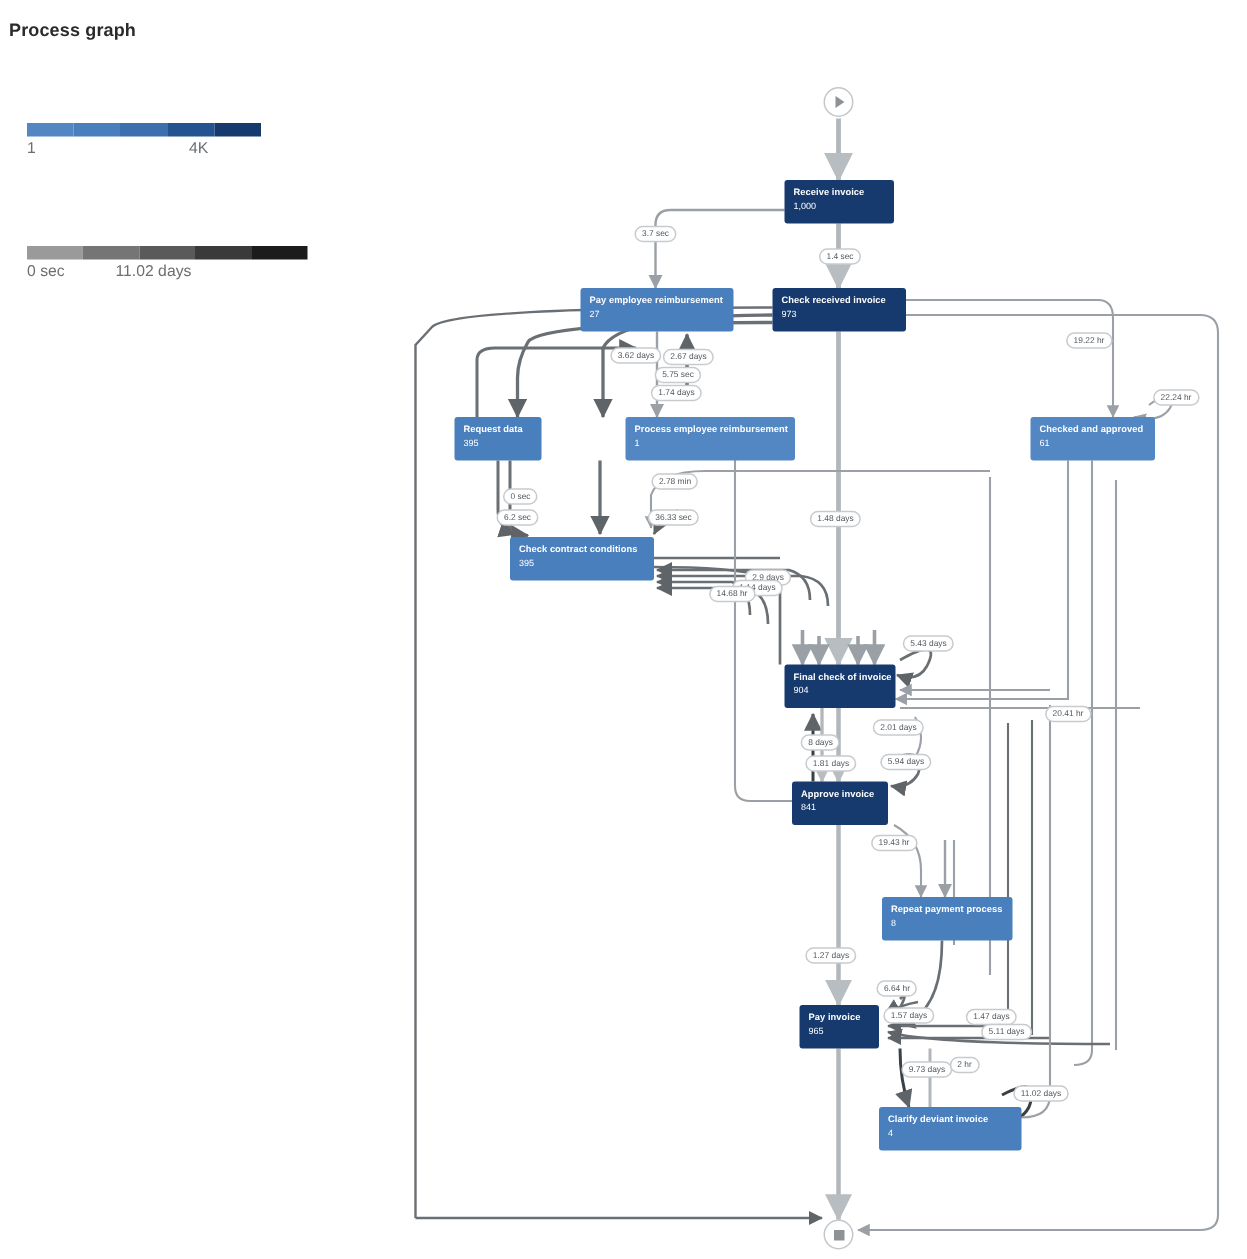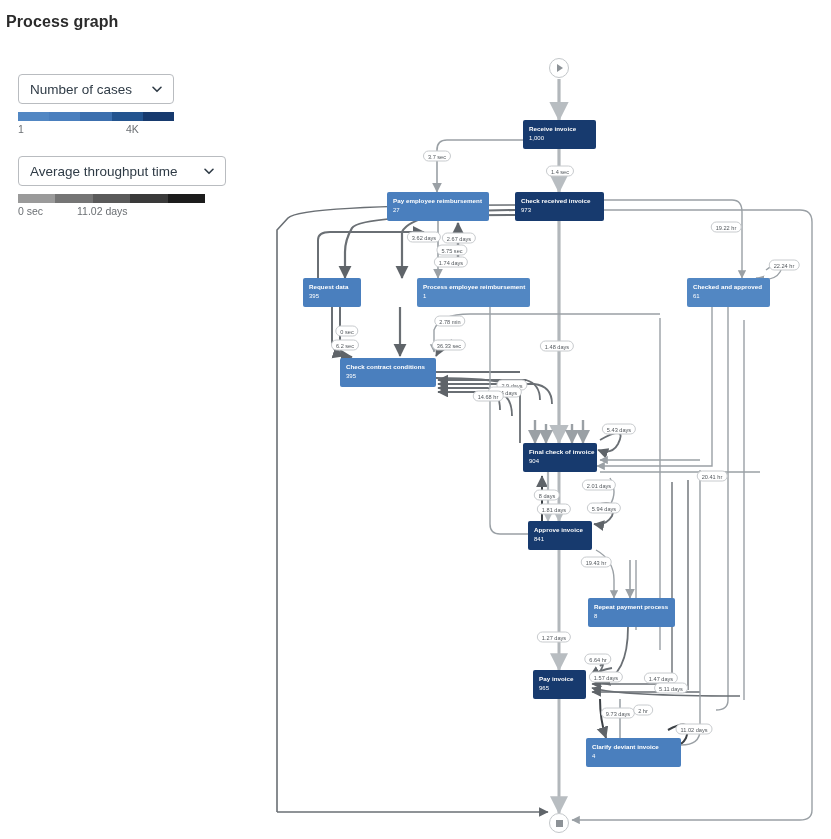--- a/index.html
+++ b/index.html
@@ -7,21 +7,21 @@
     margin: 0; padding: 0;
     width: 831px; height: 839px;
     background: #ffffff;
     font-family: "Liberation Sans", sans-serif;
     overflow: hidden;
   }
   #root { position: relative; width: 831px; height: 839px; }
 
   .page-title {
     position: absolute; left: 6px; top: 13px;
-    font-size: 16px; font-weight: bold; color: #2b2b2b;
+    font-size: 12px; font-weight: bold; color: #2b2b2b;
     letter-spacing: .1px;
   }
 
   
   .legend-block { position: absolute; }
   .dropdown {
     display: flex; align-items: center; justify-content: space-between;
     border: 1px solid #b9bcc0; border-radius: 4px;
     background: #fff; height: 30px; padding: 0 10px 0 11px;
     font-size: 13.5px; color: #2f3b46;
@@ -92,46 +92,34 @@
   .terminal .sq { width: 7px; height: 7px; background: #8d9297; }
 </style>
 </head>
 <body>
 
 <div id="root">
 
   <div class="page-title">Process graph</div>
 
   <div class="legend-block" style="left:18px; top:74px; width:156px;">
-    <div class="dropdown">
-      <span>Number of cases</span>
-      <svg class="caret" viewBox="0 0 12 12">
-        <path d="M2 4.3 L6 8.3 L10 4.3" fill="none" stroke="#2f3b46" stroke-width="1.6" stroke-linecap="round" stroke-linejoin="round"></path>
-      </svg>
-    </div>
     <div class="scale-bar">
       <span style="flex: 1 1 0%; background: rgb(82, 135, 195);"></span>
       <span style="flex: 1 1 0%; background: rgb(74, 127, 190);"></span>
       <span style="flex: 1 1 0%; background: rgb(60, 111, 174);"></span>
       <span style="flex: 1 1 0%; background: rgb(35, 84, 143);"></span>
       <span style="flex: 1 1 0%; background: rgb(23, 58, 110);"></span>
     </div>
     <div class="scale-labels">
       <span class="lo">1</span>
       <span class="hi" style="left:108px;">4K</span>
     </div>
   </div>
 
   <div class="legend-block" style="left:18px; top:156px; width:208px;">
-    <div class="dropdown">
-      <span>Average throughput time</span>
-      <svg class="caret" viewBox="0 0 12 12">
-        <path d="M2 4.3 L6 8.3 L10 4.3" fill="none" stroke="#2f3b46" stroke-width="1.6" stroke-linecap="round" stroke-linejoin="round"></path>
-      </svg>
-    </div>
     <div class="scale-bar" style="width:187px;">
       <span style="flex: 1 1 0%; background: rgb(154, 154, 154);"></span>
       <span style="flex: 1 1 0%; background: rgb(117, 117, 117);"></span>
       <span style="flex: 1 1 0%; background: rgb(90, 90, 90);"></span>
       <span style="flex: 1 1 0%; background: rgb(58, 58, 58);"></span>
       <span style="flex: 1 1 0%; background: rgb(28, 28, 28);"></span>
     </div>
     <div class="scale-labels">
       <span class="lo">0 sec</span>
       <span class="hi" style="left:59px;">11.02 days</span>

